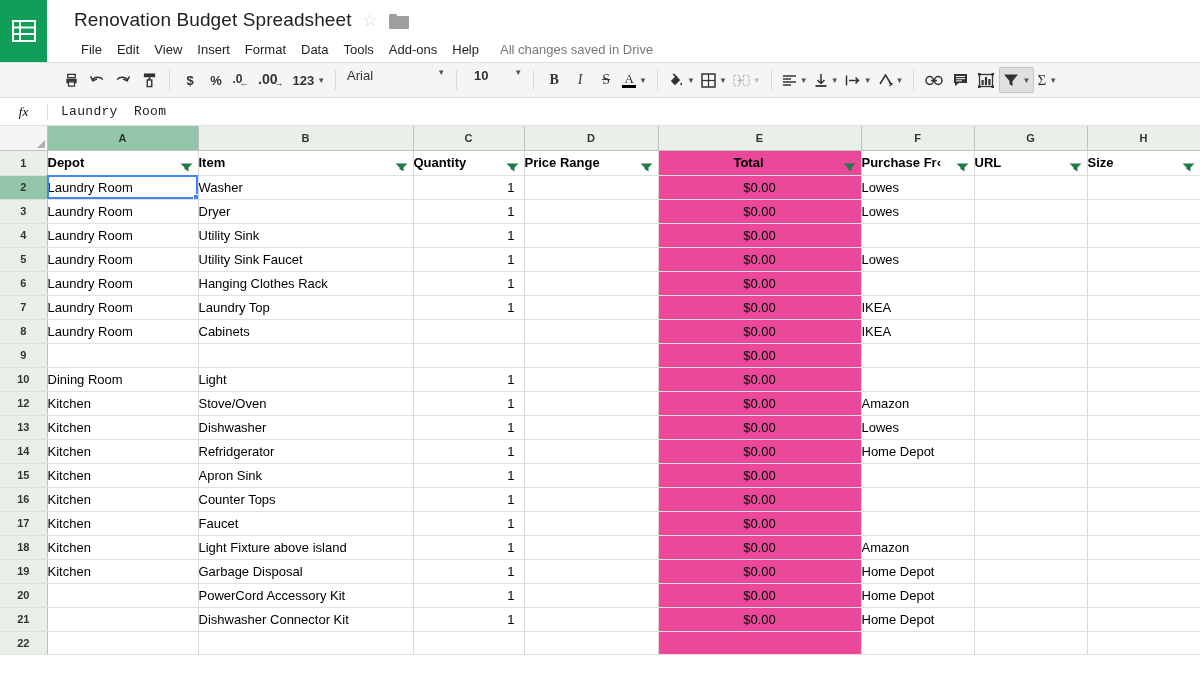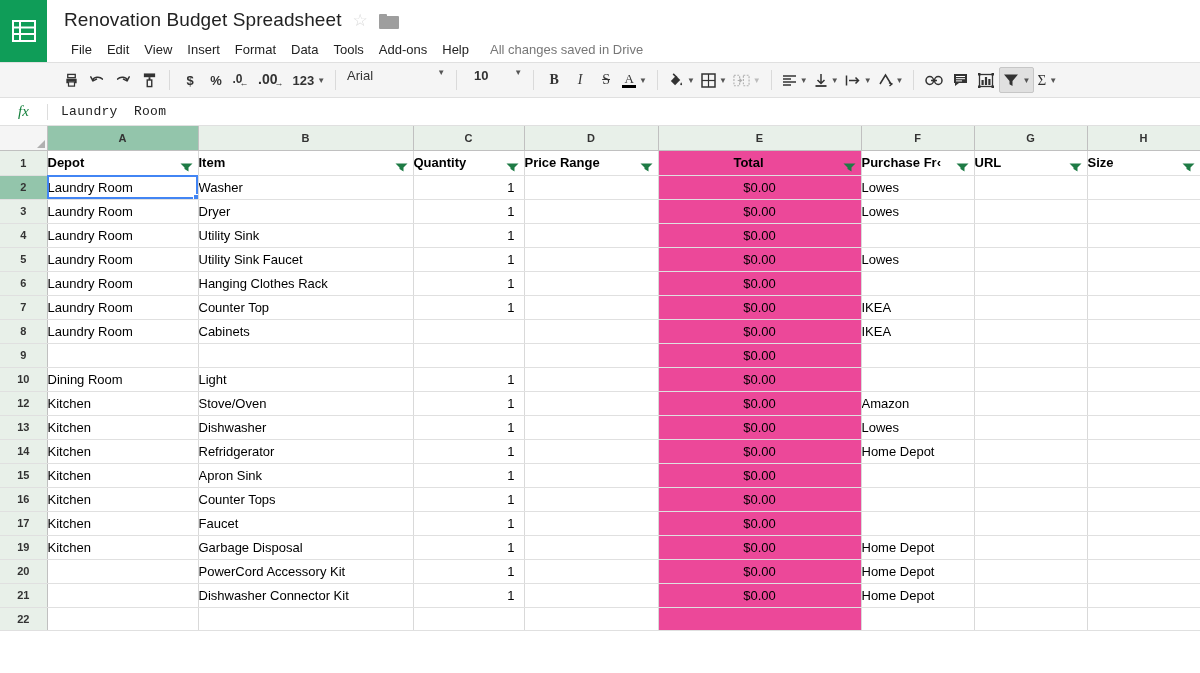--- a/index.html
+++ b/index.html
@@ -15,21 +15,21 @@
   .topbar { display: flex; height: 62px; background: #fff; }
   .logo-box {
     width: 47px; height: 62px;
     background: #0f9d58;
     display: flex; align-items: center; justify-content: center;
     flex: 0 0 47px;
   }
   .logo-glyph { width: 24px; height: 22px; position: relative; }
   .logo-glyph svg { display: block; }
 
-  .title-area { padding: 7px 0 0 17px; flex: 1; min-width: 0; }
+  .title-area { padding: 7px 0 0 27px; flex: 1; min-width: 0; }
   .title-row { display: flex; align-items: center; gap: 11px; height: 26px; }
   .doc-title {
     font-size: 19px; color: #222; line-height: 24px;
     white-space: nowrap; letter-spacing: .1px;
   }
   .star-icon { color: #d9d9d9; font-size: 17px; line-height: 17px; margin-top: 1px; }
   .folder-icon { width: 20px; height: 15px; position: relative; margin-top: 2px; }
   .folder-icon .tab { position: absolute; left:0; top:0; width: 8px; height: 3px; background: #9e9e9e; border-radius: 1px 1px 0 0; }
   .folder-icon .body { position: absolute; left:0; top:2px; width: 20px; height: 13px; background: #9e9e9e; border-radius: 1px; }
 
@@ -66,21 +66,21 @@
   .tb-select .lbl { white-space: nowrap; }
 
   
   .formulabar {
     height: 28px; display: flex; align-items: center;
     background: #fff; border-bottom: 1px solid #e0e0e0;
   }
   .fx {
     width: 47px; text-align: center;
     font-family: "Liberation Serif", serif; font-style: italic;
-    font-size: 15px; color: #15803d; flex: 0 0 47px;
+    font-size: 13px; color: #000000; flex: 0 0 47px;
   }
   .fx-div { width: 1px; height: 16px; background: #ddd; }
   .formula-input {
     flex: 1; border: none; outline: none;
     font-family: "Liberation Mono", monospace;
     font-size: 13px; color: #222; padding-left: 13px;
     background: transparent; height: 26px; letter-spacing: .3px;
   }
 
   
@@ -513,21 +513,21 @@
           <td class="cell num">1</td>
           <td class="cell"></td>
           <td class="cell total">$0.00</td>
           <td class="cell"></td>
           <td class="cell"></td>
           <td class="cell"></td>
         </tr>
         <tr style="height: 23px;">
           <td class="rowhead">7</td>
           <td class="cell">Laundry Room</td>
-          <td class="cell">Counter Top</td>
+          <td class="cell">Laundry Top</td>
           <td class="cell num">1</td>
           <td class="cell"></td>
           <td class="cell total">$0.00</td>
           <td class="cell">IKEA</td>
           <td class="cell"></td>
           <td class="cell"></td>
         </tr>
         <tr style="height: 23px;">
           <td class="rowhead">8</td>
           <td class="cell">Laundry Room</td>
@@ -621,20 +621,31 @@
           <td class="cell">Kitchen</td>
           <td class="cell">Faucet</td>
           <td class="cell num">1</td>
           <td class="cell"></td>
           <td class="cell total">$0.00</td>
           <td class="cell"></td>
           <td class="cell"></td>
           <td class="cell"></td>
         </tr>
         <tr style="height: 23px;">
+          <td class="rowhead">18</td>
+          <td class="cell">Kitchen</td>
+          <td class="cell">Light Fixture above island</td>
+          <td class="cell num">1</td>
+          <td class="cell"></td>
+          <td class="cell total">$0.00</td>
+          <td class="cell">Amazon</td>
+          <td class="cell"></td>
+          <td class="cell"></td>
+        </tr>
+        <tr style="height: 23px;">
           <td class="rowhead">19</td>
           <td class="cell">Kitchen</td>
           <td class="cell">Garbage Disposal</td>
           <td class="cell num">1</td>
           <td class="cell"></td>
           <td class="cell total">$0.00</td>
           <td class="cell">Home Depot</td>
           <td class="cell"></td>
           <td class="cell"></td>
         </tr>

